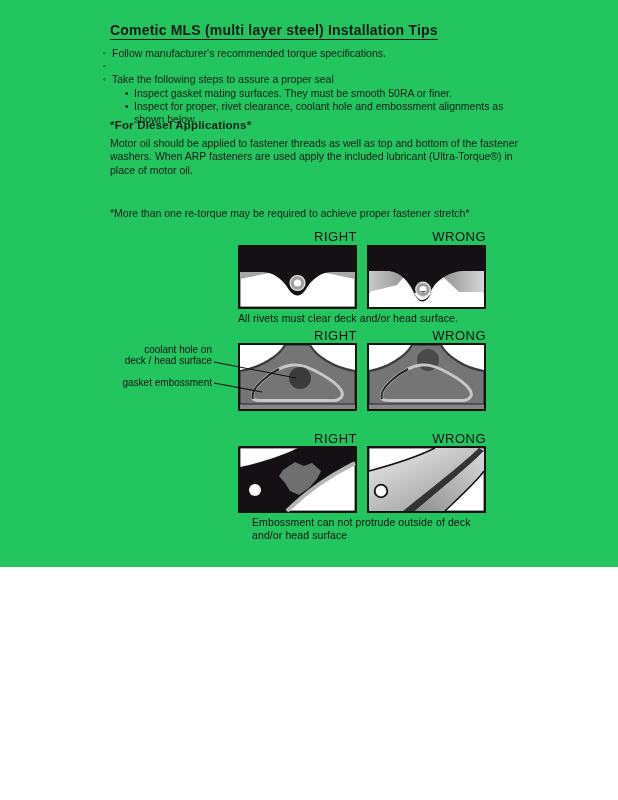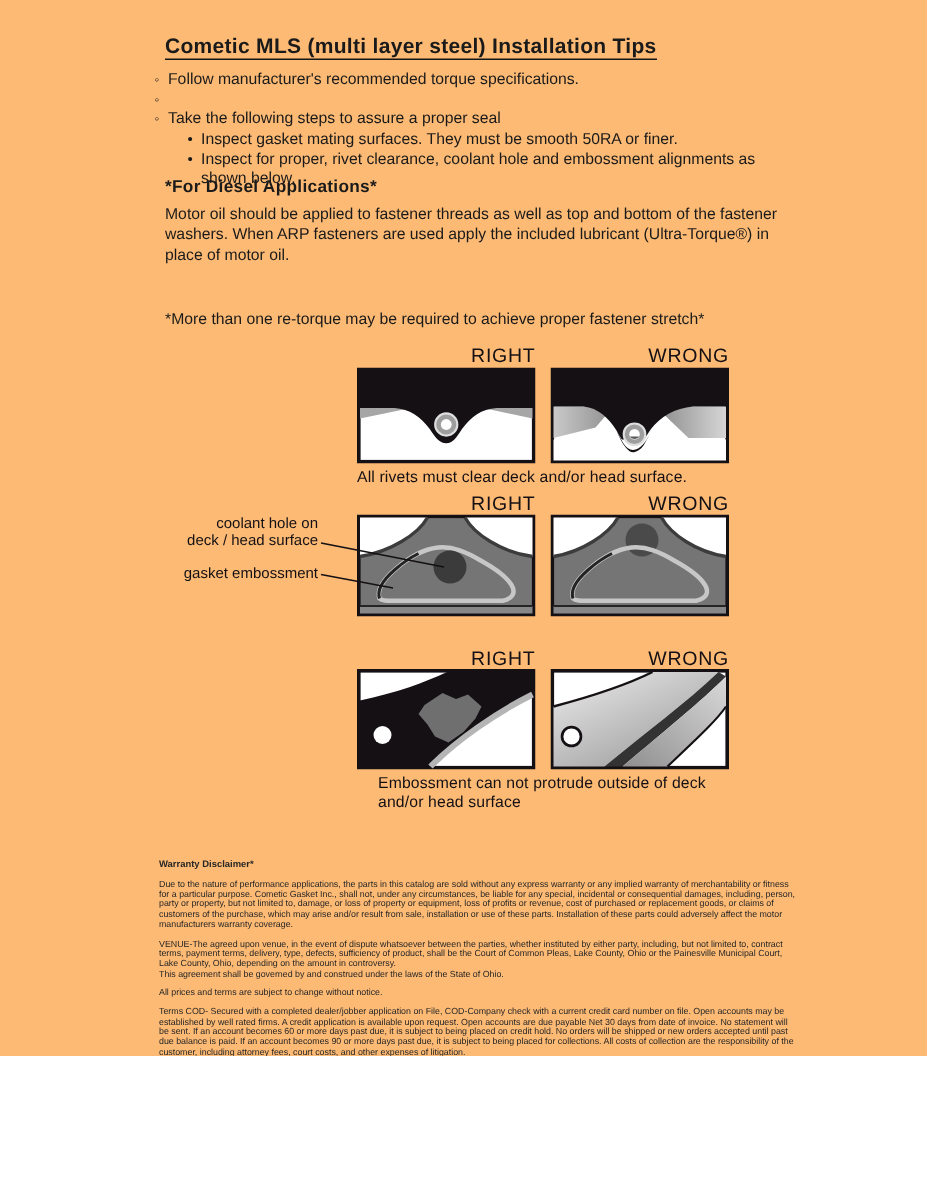--- a/index.html
+++ b/index.html
@@ -1,19 +1,19 @@
 <!DOCTYPE html>
 <html><head>
 <meta charset="utf-8">
 <style>
   * { margin: 0; padding: 0; box-sizing: border-box; }
   html, body { background: #ffffff; }
   .page {
-    position: relative; width: 618px; height: 704px;
-    background: #fdba74; overflow: hidden;
+    position: relative; width: 618px; height: 567px;
+    background: #22c55e; overflow: hidden;
     font-family: "Liberation Sans", sans-serif; color: #1a1a1a;
   }
   .abs { position: absolute; }
 
   .title {
     left: 110px; top: 22px; font-size: 14px; font-weight: bold;
     letter-spacing: 0.2px;
   }
   .title span { display: inline-block; border-bottom: 1.6px solid #161616; padding-bottom: 1px; }
 

